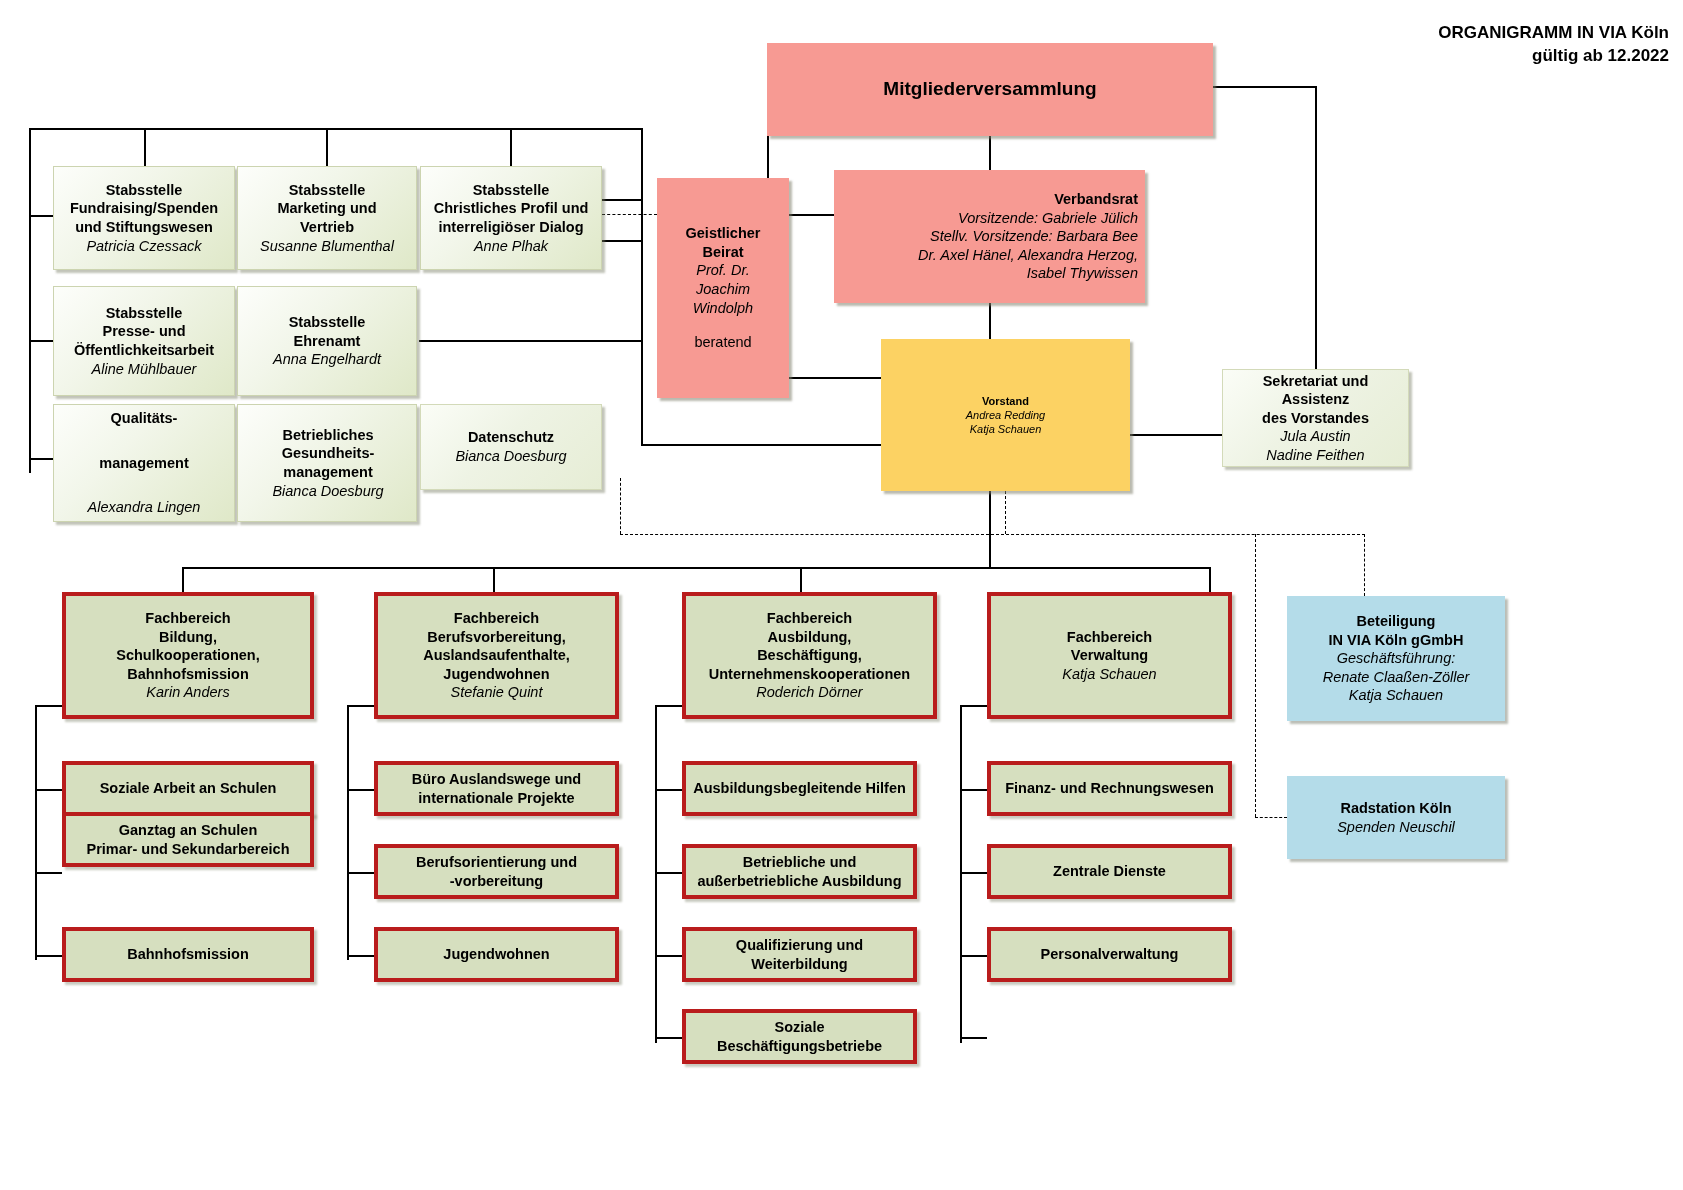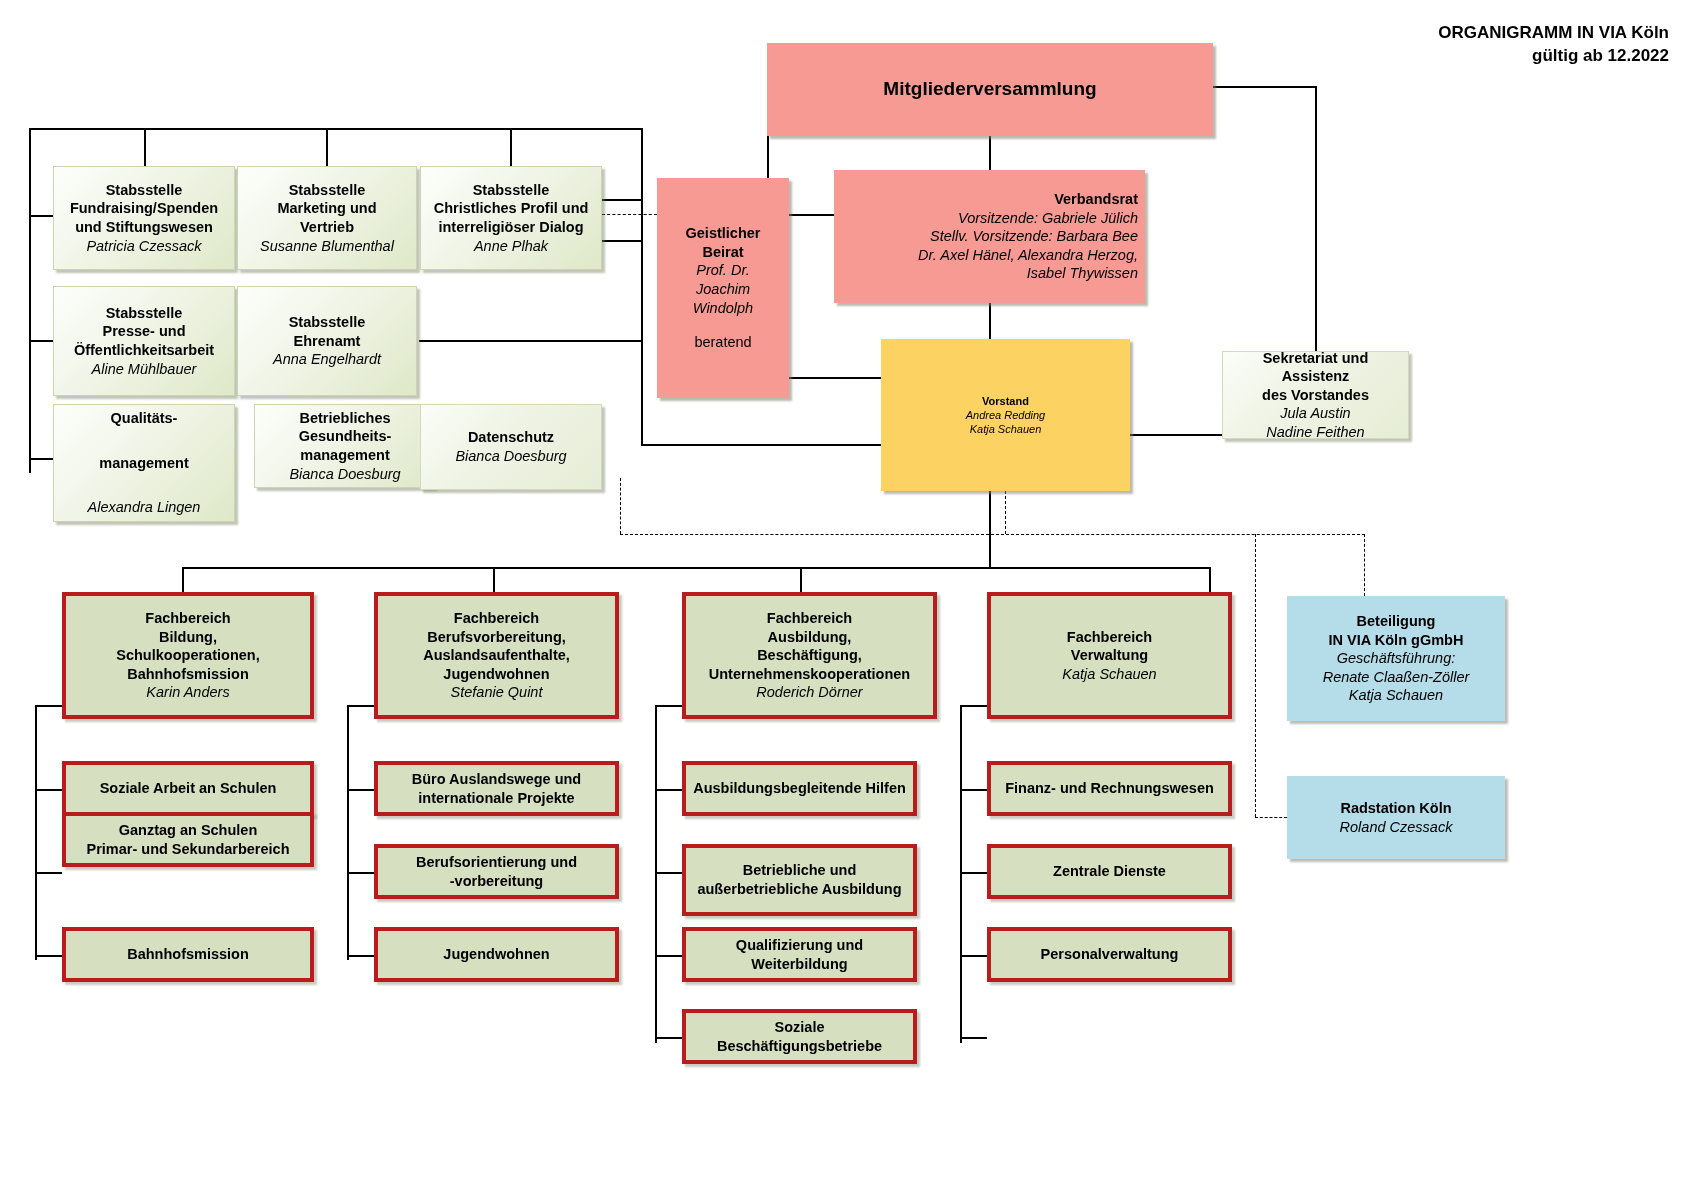--- a/index.html
+++ b/index.html
@@ -204,21 +204,21 @@
     <div class="n">Dr. Axel Hänel, Alexandra Herzog,</div>
     <div class="n">Isabel Thywissen</div>
   </div>
 
   <div class="box yellow mid" style="left:881px; top:339px; width:249px; height:152px;">
     <div class="t">Vorstand</div>
     <div class="n">Andrea Redding</div>
     <div class="n">Katja Schauen</div>
   </div>
 
-  <div class="box greenplain" style="left:1222px; top:351px; width:187px; height:88px;">
+  <div class="box greenplain" style="left:1222px; top:369px; width:187px; height:98px;">
     <div class="t">Sekretariat und</div>
     <div class="t">Assistenz</div>
     <div class="t">des Vorstandes</div>
     <div class="n">Jula Austin</div>
     <div class="n">Nadine Feithen</div>
   </div>
 
   <div class="box green" style="left:53px; top:166px; width:182px; height:104px;">
     <div class="t">Stabsstelle</div>
     <div class="t">Fundraising/Spenden</div>
@@ -252,21 +252,21 @@
     <div class="t">Ehrenamt</div>
     <div class="n">Anna Engelhardt</div>
   </div>
 
   <div class="box green" style="left:53px; top:404px; width:182px; height:118px;justify-content:space-between;">
     <div class="t">Qualitäts-</div>
     <div class="t">management</div>
     <div class="n">Alexandra Lingen</div>
   </div>
 
-  <div class="box green" style="left:254px; top:404px; width:180px; height:84px;padding-left:8px;">
+  <div class="box green" style="left:237px; top:404px; width:180px; height:118px;padding-left:8px;">
     <div class="t">Betriebliches</div>
     <div class="t">Gesundheits-</div>
     <div class="t">management</div>
     <div class="n">Bianca Doesburg</div>
   </div>
 
   <div class="box greenplain" style="left:420px; top:404px; width:182px; height:86px;">
     <div class="t">Datenschutz</div>
     <div class="n">Bianca Doesburg</div>
   </div>
@@ -311,21 +311,21 @@
   <div class="box greenflat" style="left:682px; top:592px; width:255px; height:127px;">
     <div class="t">Fachbereich</div>
     <div class="t">Ausbildung,</div>
     <div class="t">Beschäftigung,</div>
     <div class="t">Unternehmenskooperationen</div>
     <div class="n">Roderich Dörner</div>
   </div>
   <div class="box greenflat" style="left:682px; top:761px; width:235px; height:55px;">
     <div class="t">Ausbildungsbegleitende Hilfen</div>
   </div>
-  <div class="box greenflat" style="left:682px; top:844px; width:235px; height:72px;">
+  <div class="box greenflat" style="left:682px; top:844px; width:235px; height:55px;">
     <div class="t">Betriebliche und</div>
     <div class="t">außerbetriebliche Ausbildung</div>
   </div>
   <div class="box greenflat" style="left:682px; top:927px; width:235px; height:55px;">
     <div class="t">Qualifizierung und</div>
     <div class="t">Weiterbildung</div>
   </div>
   <div class="box greenflat" style="left:682px; top:1009px; width:235px; height:55px;">
     <div class="t">Soziale</div>
     <div class="t">Beschäftigungsbetriebe</div>
@@ -349,16 +349,16 @@
   <div class="box blue" style="left:1287px; top:596px; width:218px; height:125px;">
     <div class="t">Beteiligung</div>
     <div class="t">IN VIA Köln gGmbH</div>
     <div class="n">Geschäftsführung:</div>
     <div class="n">Renate Claaßen-Zöller</div>
     <div class="n">Katja Schauen</div>
   </div>
 
   <div class="box blue" style="left:1287px; top:776px; width:218px; height:83px;">
     <div class="t">Radstation Köln</div>
-    <div class="n">Roland Czessack</div>
+    <div class="n">Spenden Neuschil</div>
   </div>
 
 </div>
 
 </body></html>

